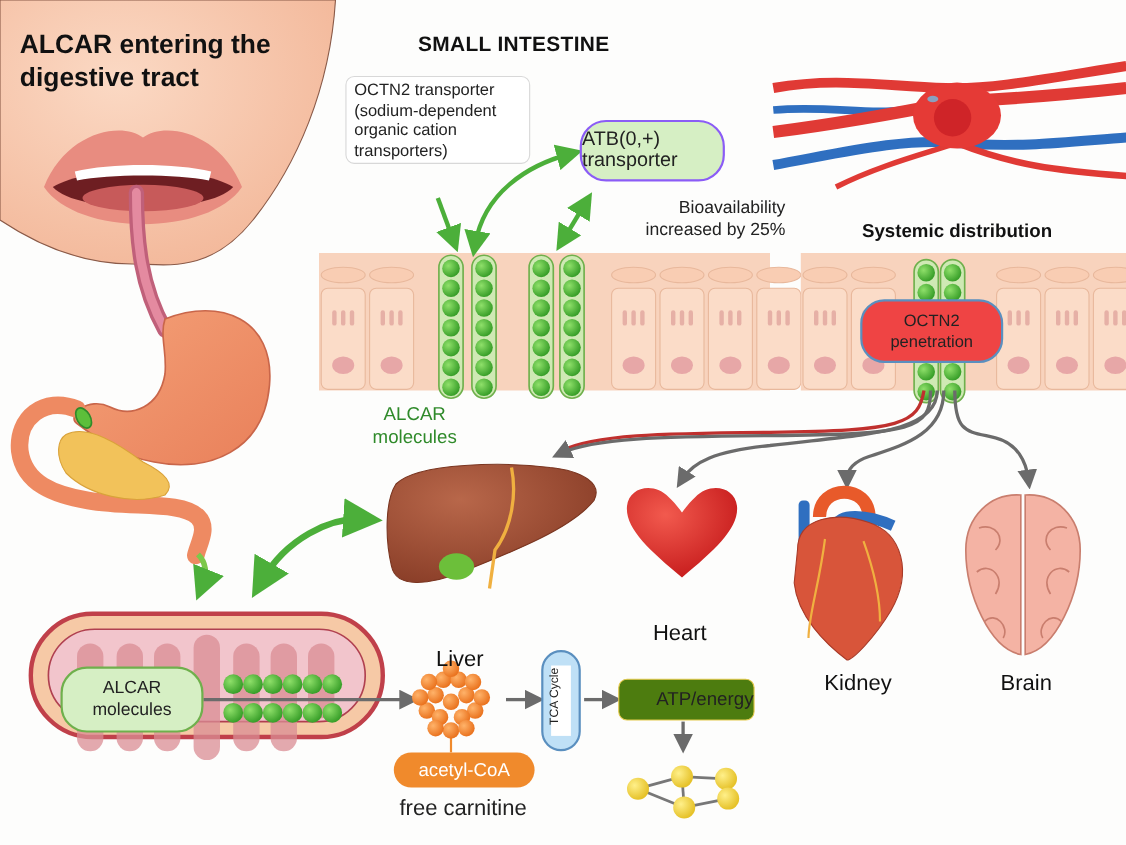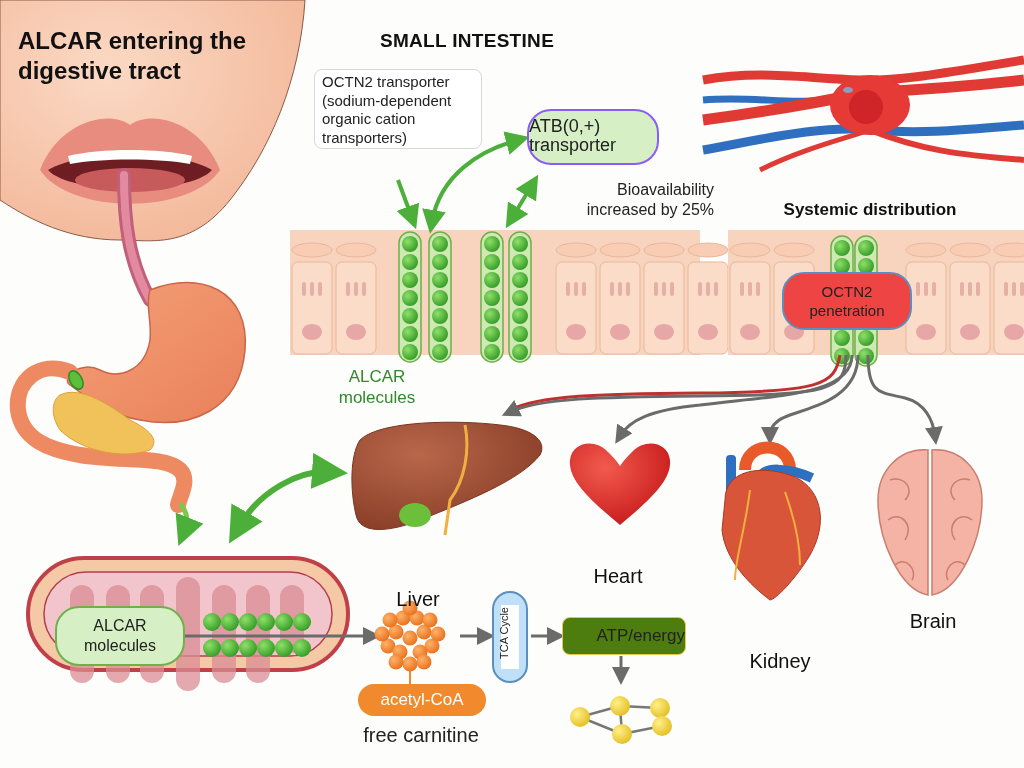--- a/index.html
+++ b/index.html
@@ -422,21 +422,21 @@
 </div>
 <div class="abs systemic">Systemic distribution</div>
 
 <div class="abs octn2-trans">
   <div>OCTN2</div>
   <div>penetration</div>
 </div>
 
 <div class="abs organ-label" style="left:358px; top:548px;margin-top:40px;">Liver</div>
 <div class="abs organ-label" style="left:558px; top:565px;">Heart</div>
-<div class="abs organ-label" style="left:720px; top:610px;margin-top:40px;">Kidney</div>
+<div class="abs organ-label" style="left:720px; top:610px;">Kidney</div>
 <div class="abs organ-label" style="left:873px; top:610px;">Brain</div>
 
 <div class="abs alcar-box">
   <div>ALCAR</div>
   <div>molecules</div>
 </div>
 
 <div class="abs acetyl">acetyl-CoA</div>
 <div class="abs free-carn">free carnitine</div>
 

